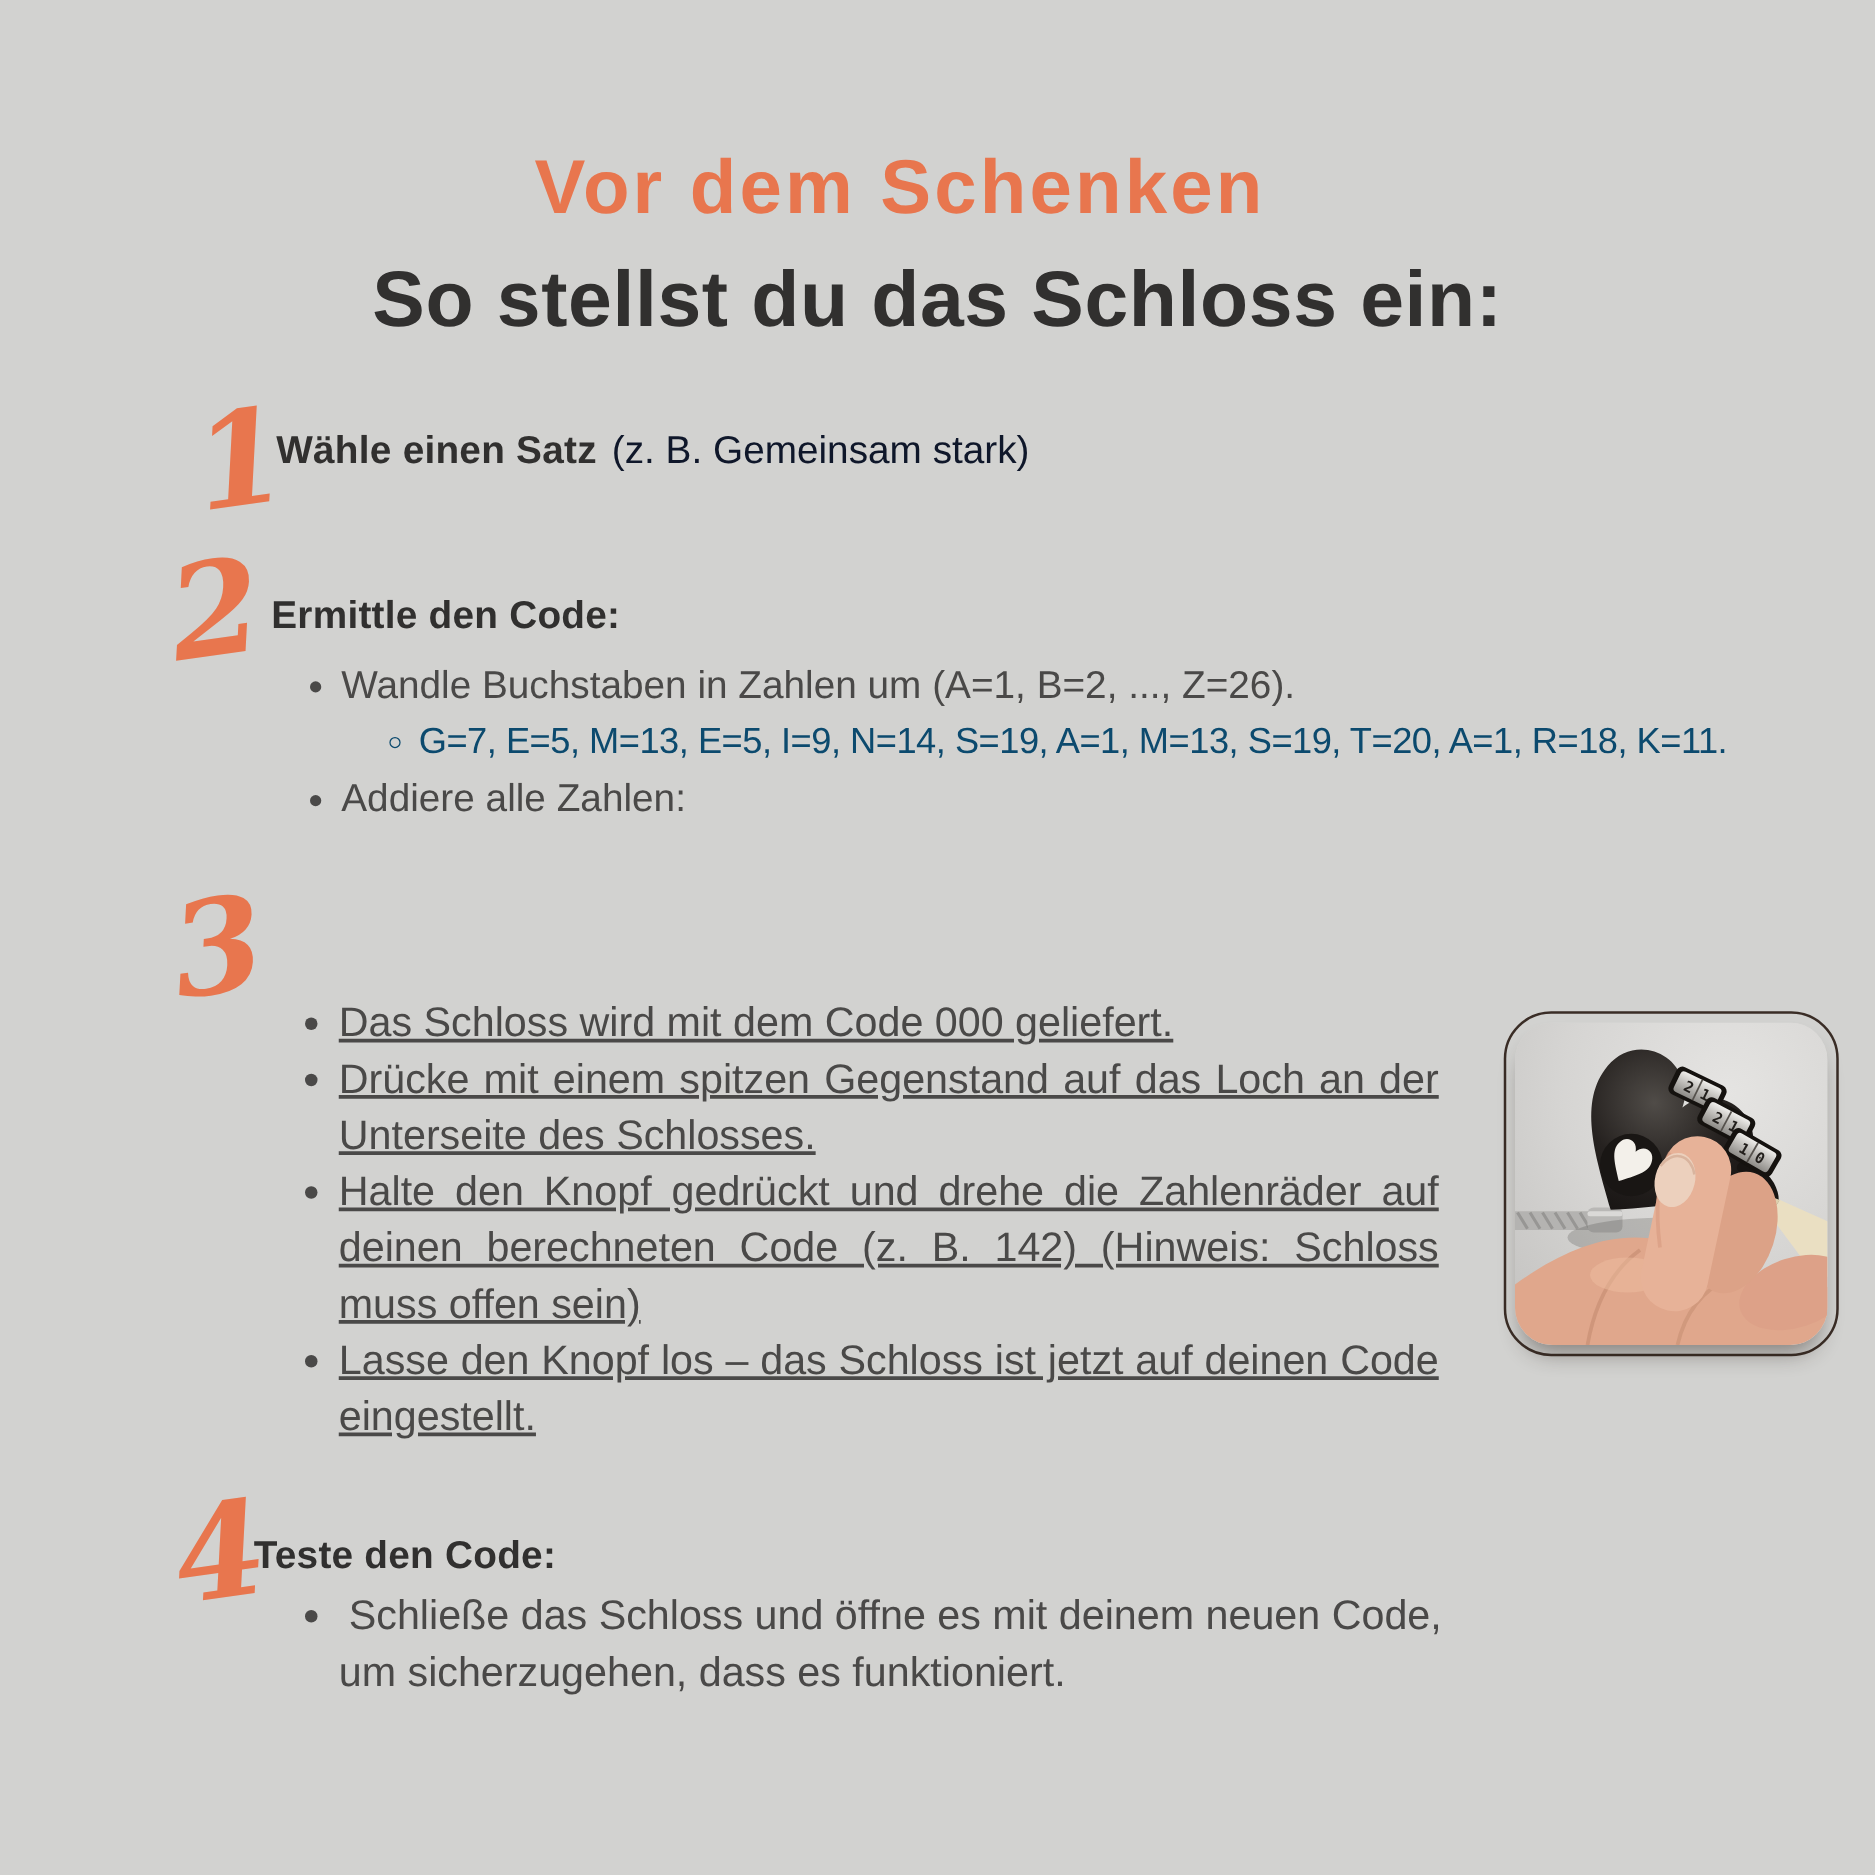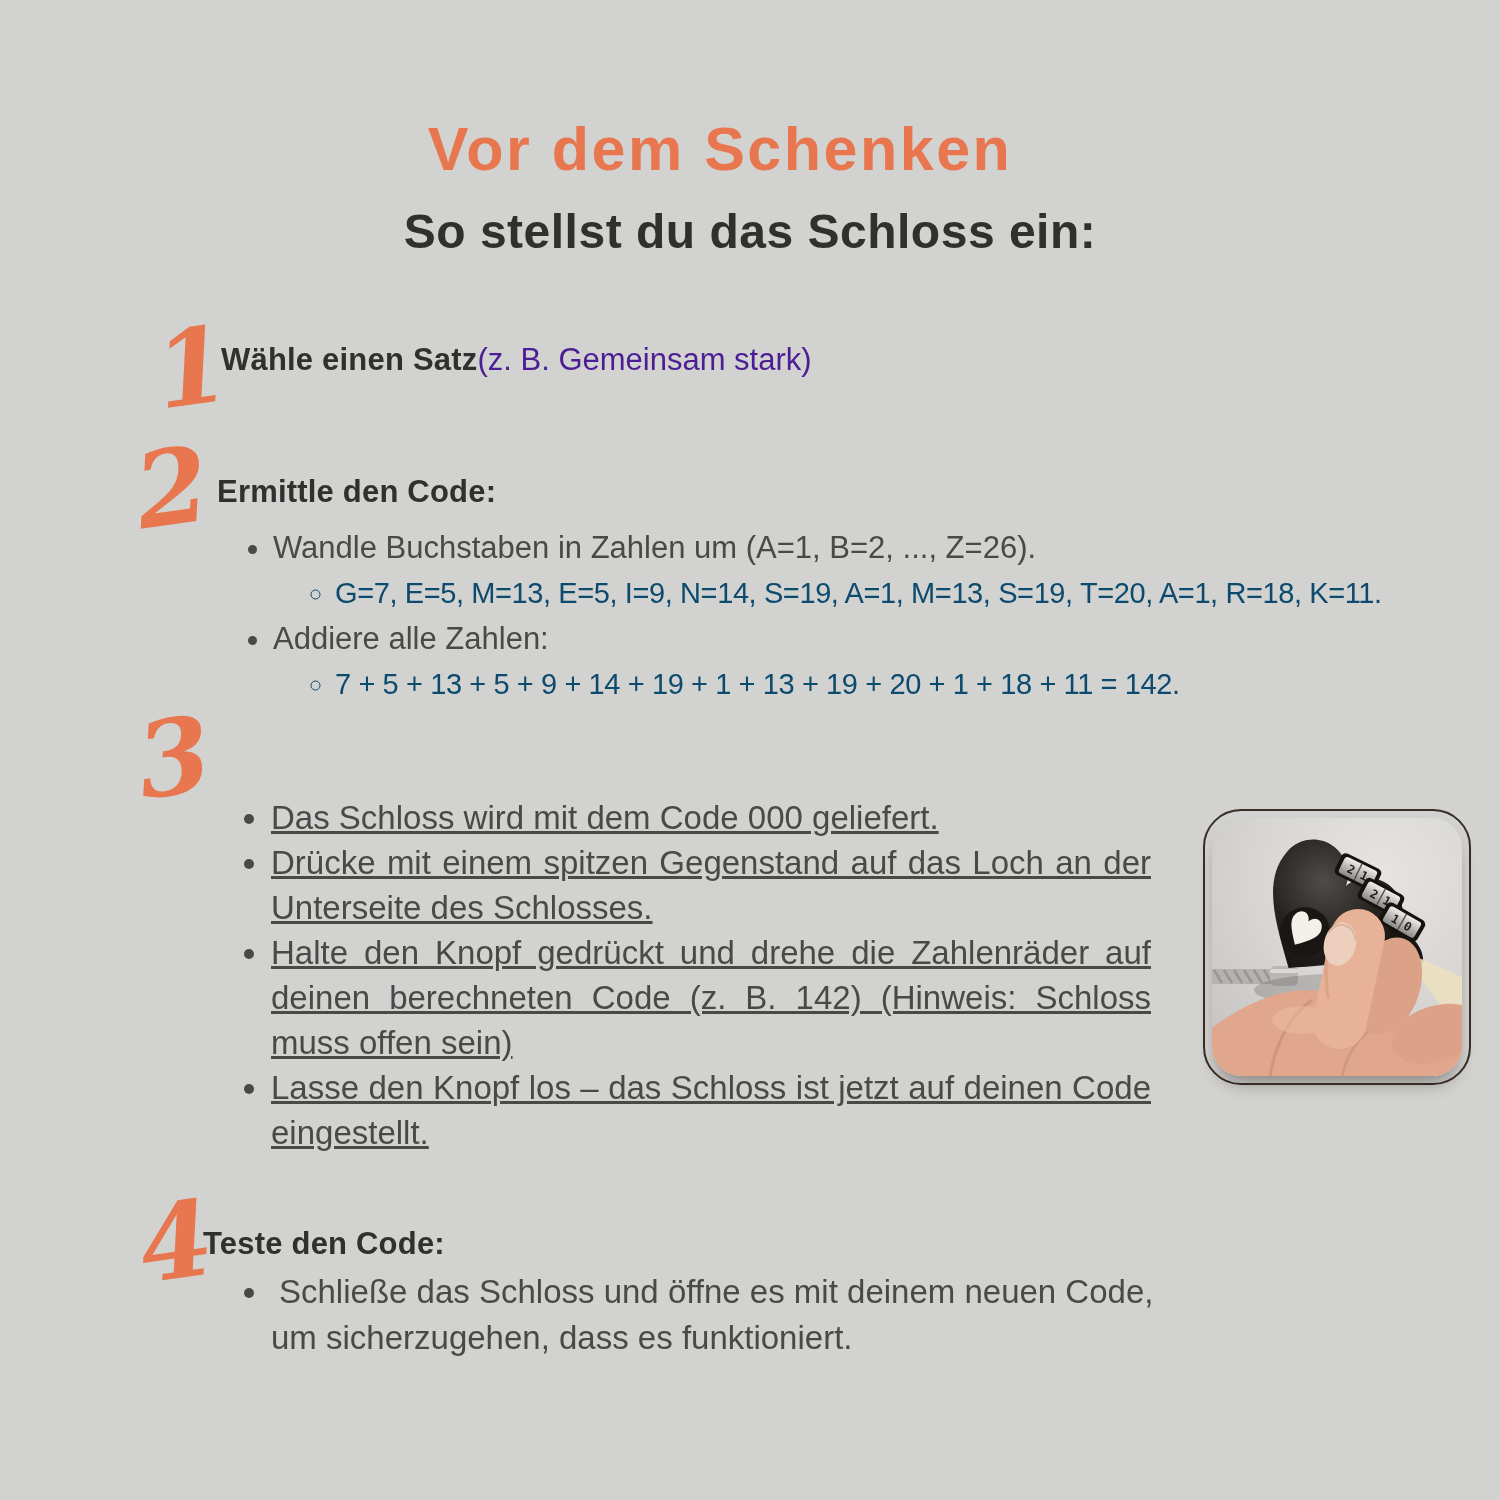--- a/index.html
+++ b/index.html
@@ -12,21 +12,21 @@
   }
   .title1{
     position:absolute;top:114px;left:0;width:1440px;
     text-align:center;
     font-size:61px;font-weight:bold;letter-spacing:2.5px;
     color:#e8764e;
   }
   .title2{
     position:absolute;top:204px;left:0;width:1500px;
     text-align:center;
-    font-size:48px;font-weight:bold;letter-spacing:0.5px;
+    font-size:63px;font-weight:bold;letter-spacing:0.5px;
     color:#31302f;
   }
   .numeral{
     position:absolute;
     font-family:"DejaVu Serif", serif;
     font-style:italic;font-weight:bold;
     font-size:104px;line-height:1;
     color:#e8764e;
     transform:rotate(-8deg);
   }
@@ -37,21 +37,21 @@
   .step-head{
     position:absolute;
     font-size:31px;font-weight:bold;color:#31302f;
     letter-spacing:0.2px;white-space:nowrap;
   }
   .head1{left:221px;top:342px;}
   .head2{left:217px;top:474px;}
   .head3{left:203px;top:740px;}
   .head4{left:203px;top:1226px;}
   .head-tail{
-    font-weight:normal;color:#4c1d95;letter-spacing:0;text-align:center;
+    font-weight:normal;color:#0f172a;margin-left:12px;letter-spacing:0;text-align:center;
   }
   ul.blist{
     position:absolute;list-style:disc;
     margin:11px;padding:0 0 0 30px;
     color:#4a4948;
   }
   ul.blist li{margin:0;}
   .s2{left:232px;top:514px;width:1150px;}
   .s2 > li{font-size:31px;line-height:46px;}
   ul.sub{
@@ -96,23 +96,20 @@
   <div class="step-head head2">Ermittle den Code:</div>
   <ul class="blist s2">
     <li>
       <span>Wandle Buchstaben in Zahlen um (A=1, B=2, ..., Z=26).</span>
       <ul class="sub">
         <li><span>G=7, E=5, M=13, E=5, I=9, N=14, S=19, A=1, M=13, S=19, T=20, A=1, R=18, K=11.</span></li>
       </ul>
     </li>
     <li>
       <span>Addiere alle Zahlen:</span>
-      <ul class="sub">
-        <li><span>7 + 5 + 13 + 5 + 9 + 14 + 19 + 1 + 13 + 19 + 20 + 1 + 18 + 11 = 142.</span></li>
-      </ul>
     </li>
   </ul>
 
   <div class="numeral num3">3</div>
   <ul class="blist s3">
     <li><span>Das Schloss wird mit dem Code 000 geliefert.</span></li>
     <li><span>Drücke mit einem spitzen Gegenstand auf das Loch an der Unterseite des Schlosses.</span></li>
     <li><span>Halte den Knopf gedrückt und drehe die Zahlenräder auf deinen berechneten Code (z. B. 142) (Hinweis: Schloss muss offen sein)</span></li>
     <li><span>Lasse den Knopf los – das Schloss ist jetzt auf deinen Code eingestellt.</span></li>
   </ul>

